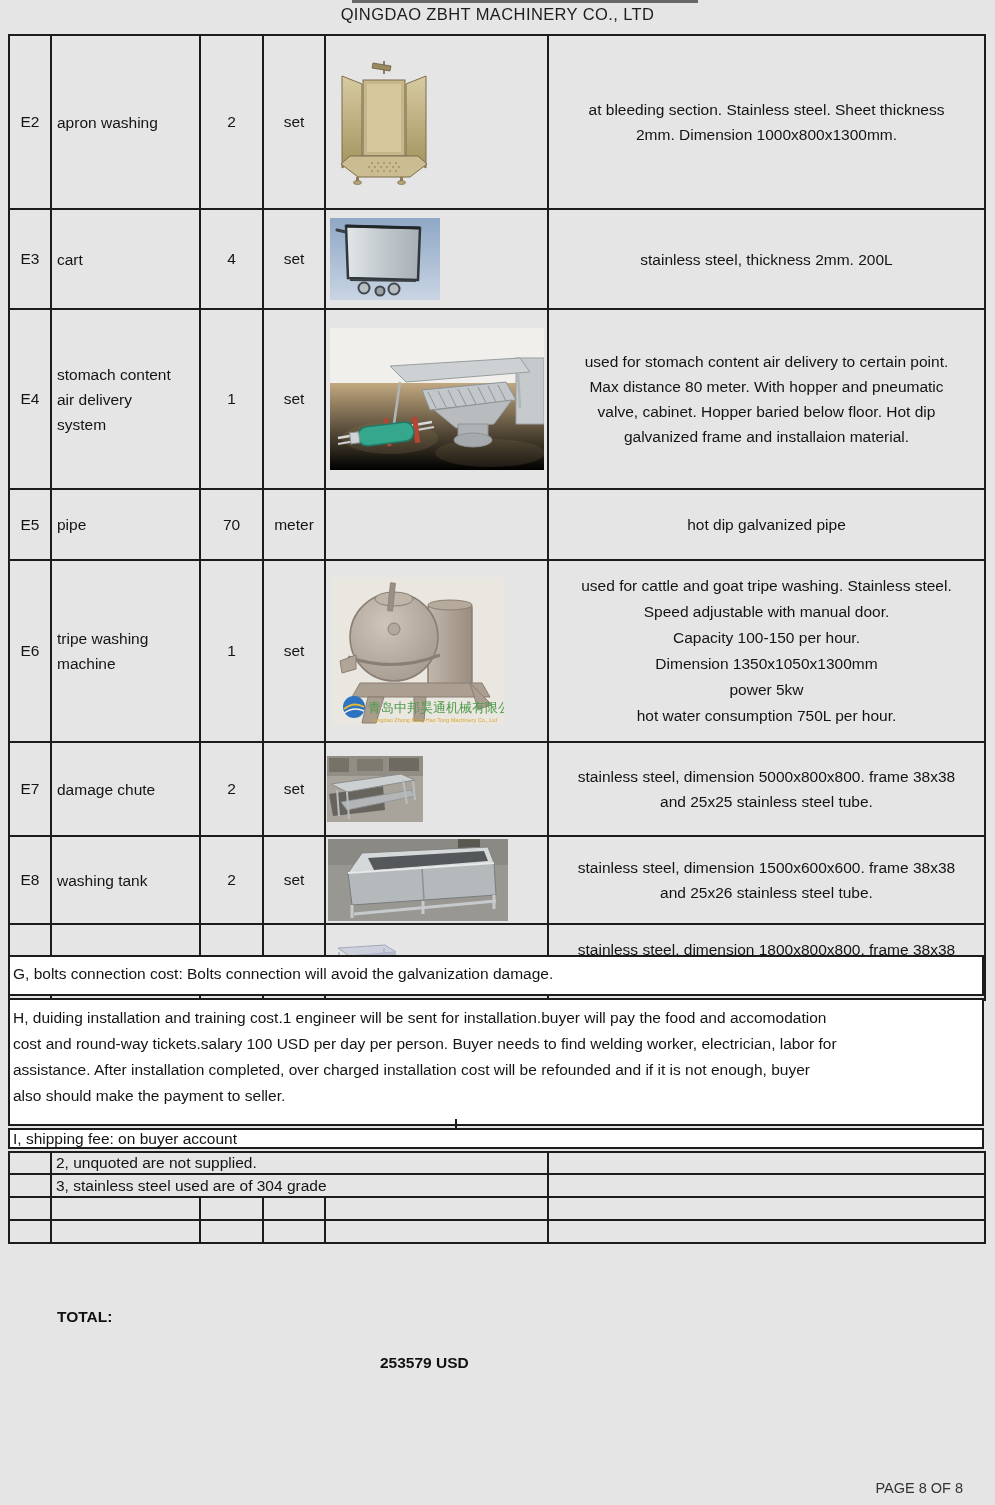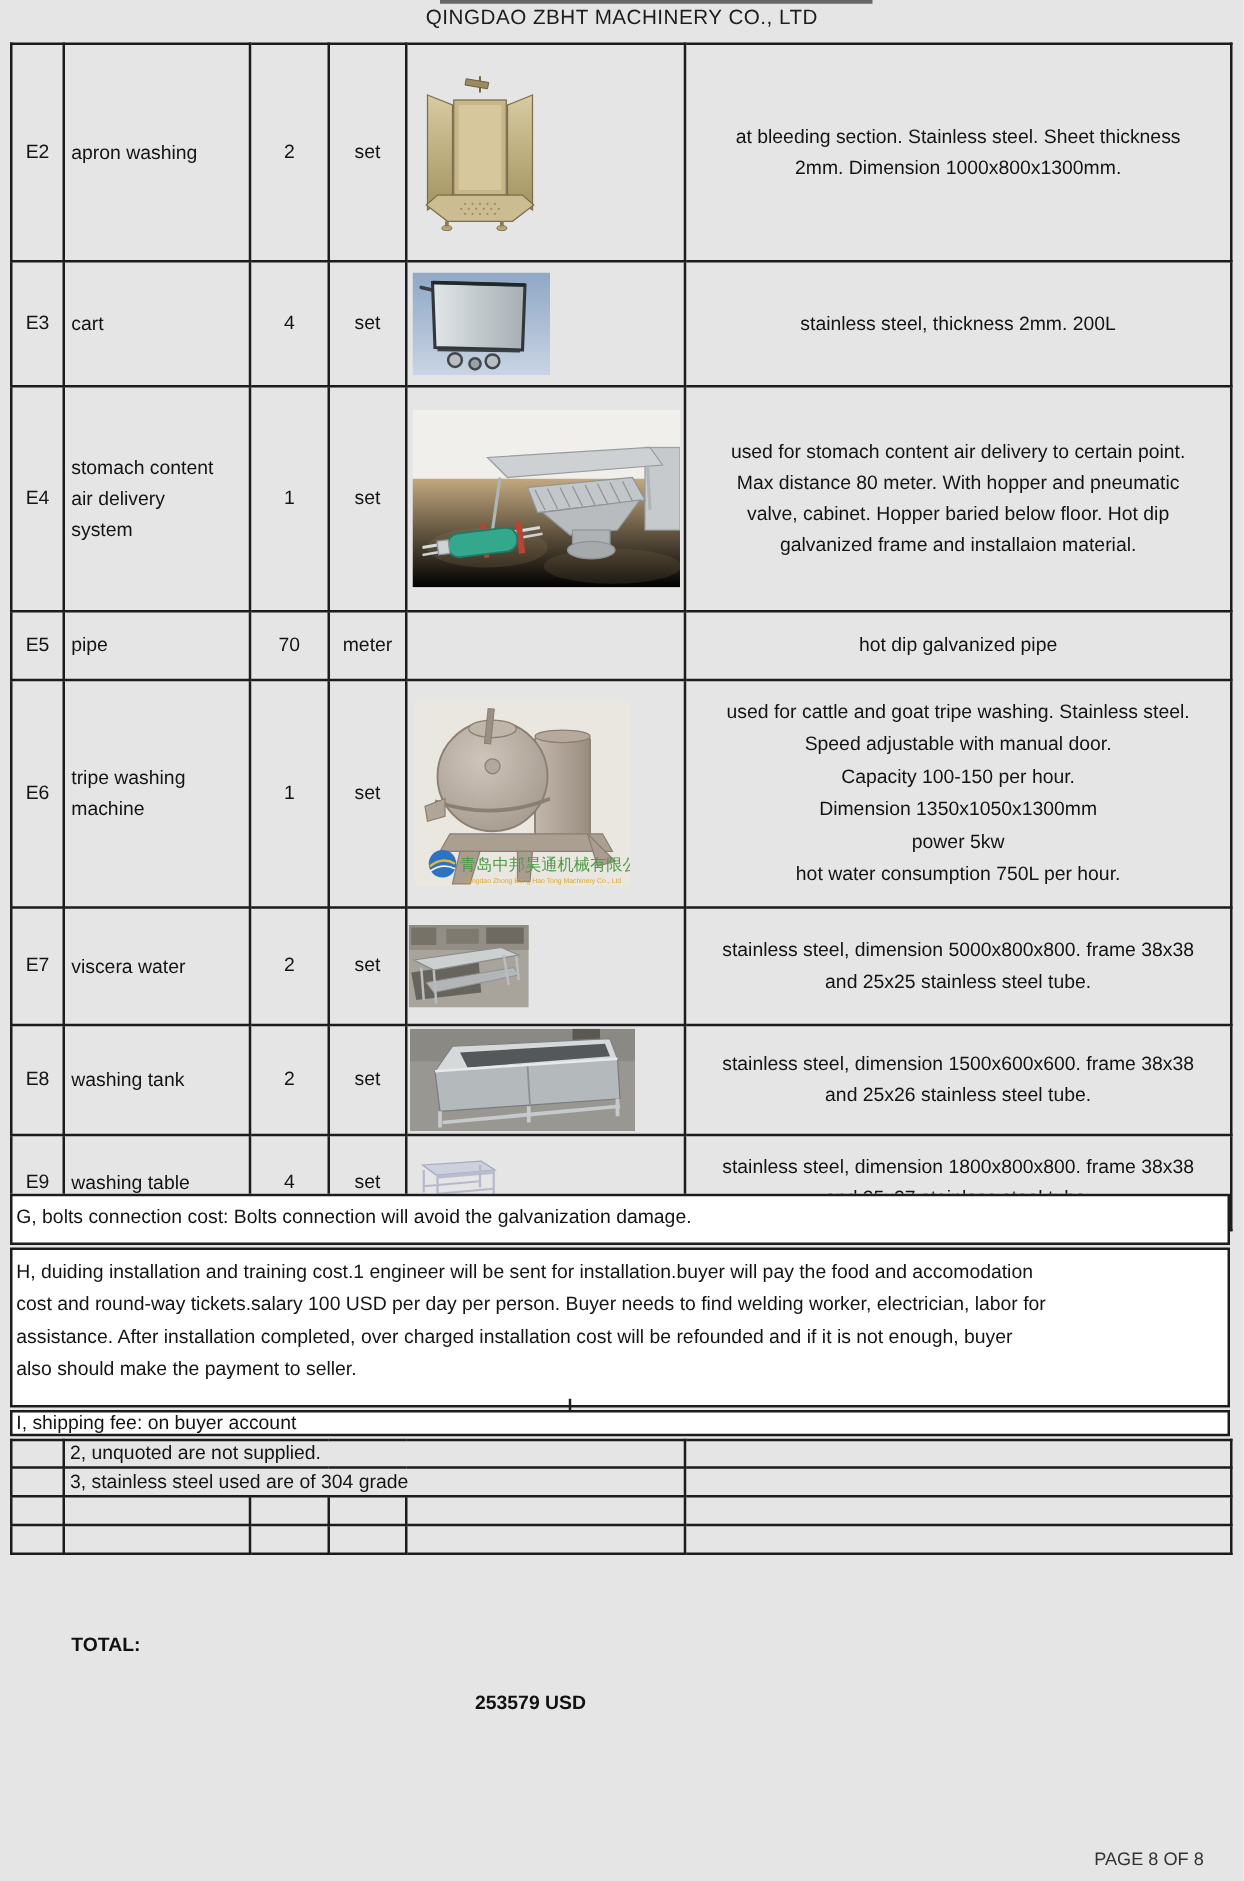--- a/index.html
+++ b/index.html
@@ -175,21 +175,21 @@
             <rect x="28" y="96" width="56" height="19" rx="9" fill="#35a78d" stroke="#1f7a66" stroke-width="1.5"></rect>
             <rect x="20" y="100" width="9" height="11" fill="#cfd3d5" stroke="#8e9496" stroke-width="1"></rect>
           </g>
         </svg>
       </td>
       <td class="desc-cell">used for stomach content air delivery to certain point.
 Max distance 80 meter. With hopper and pneumatic
 valve, cabinet. Hopper baried below floor. Hot dip
 galvanized frame and installaion material.</td>
     </tr>
-    <tr style="height:55px">
+    <tr style="height:71px">
       <td class="code-cell">E5</td>
       <td class="name-cell">pipe</td>
       <td class="qty-cell">70</td>
       <td class="unit-cell">meter</td>
       <td class="photo-cell"></td>
       <td class="desc-cell">hot dip galvanized pipe</td>
     </tr>
     <tr style="height:159px">
       <td class="code-cell">E6</td>
       <td class="name-cell">tripe washing
@@ -232,21 +232,21 @@
       </td>
       <td class="desc-cell" style="line-height:26px">used for cattle and goat tripe washing. Stainless steel.
 Speed adjustable with manual door.
 Capacity 100-150 per hour.
 Dimension 1350x1050x1300mm
 power 5kw
 hot water consumption 750L per hour.</td>
     </tr>
     <tr style="height:94px">
       <td class="code-cell">E7</td>
-      <td class="name-cell">viscera water</td>
+      <td class="name-cell">damage chute</td>
       <td class="qty-cell">2</td>
       <td class="unit-cell">set</td>
       <td class="photo-cell" style="padding-left:1px">
         <svg width="96" height="66" viewBox="0 0 96 66">
           <rect width="96" height="66" fill="#a8a49c"></rect>
           <rect width="96" height="20" fill="#928e86"></rect>
           <rect x="2" y="2" width="20" height="14" fill="#767268"></rect>
           <rect x="30" y="3" width="26" height="12" fill="#7e7a70"></rect>
           <rect x="62" y="2" width="30" height="13" fill="#6e6a62"></rect>
           <polygon points="2,38 56,30 58,54 6,60" fill="#5c5952" opacity="0.85"></polygon>

